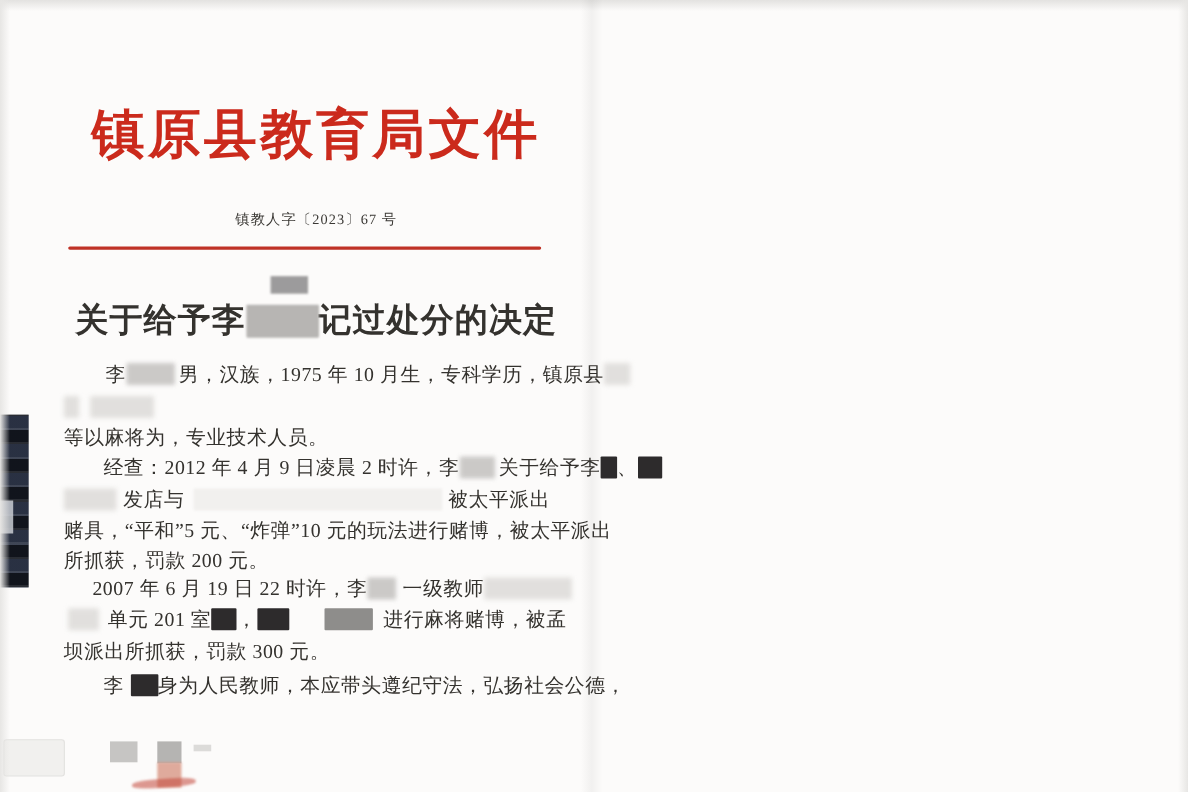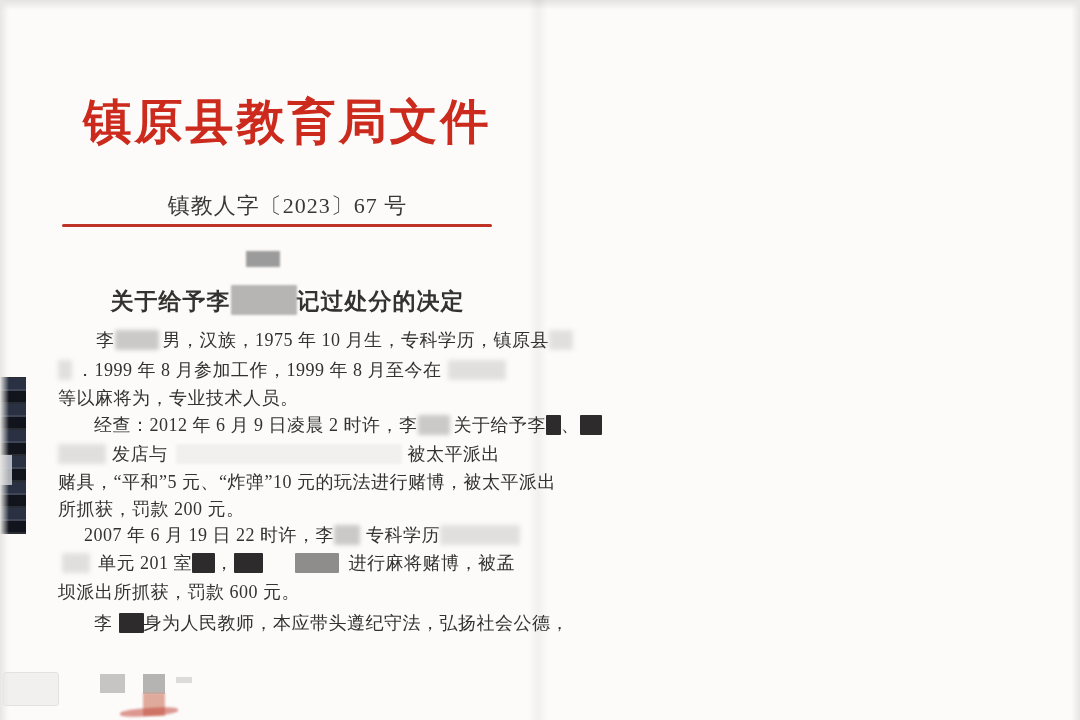--- a/index.html
+++ b/index.html
@@ -11,26 +11,26 @@
   
   .edge{position:absolute;pointer-events:none;}
   .edge.top{left:0;top:0;width:1080px;height:10px;background:linear-gradient(#e3e2e0,rgba(255,255,255,0));}
   .edge.left{left:0;top:0;width:9px;height:720px;background:linear-gradient(90deg,#e7e6e4,rgba(255,255,255,0));}
   .edge.right{left:1071px;top:0;width:9px;height:720px;background:linear-gradient(270deg,#e7e6e4,rgba(255,255,255,0));}
   .edge.gap{left:528px;top:0;width:20px;height:720px;background:linear-gradient(90deg,rgba(0,0,0,0),rgba(0,0,0,.045),rgba(0,0,0,0));}
 
   .hdr{position:absolute;left:55px;top:90px;width:465px;text-align:center;
     color:#cb2a1c;font-size:48px;font-weight:700;letter-spacing:3px;white-space:nowrap;}
   .docnum{position:absolute;left:55px;top:191px;width:465px;text-align:center;
-    font-size:22px;letter-spacing:1px;color:#3a3834;}
+    font-size:13px;letter-spacing:1px;color:#3a3834;}
   .redrule{position:absolute;left:62px;top:224px;width:430px;height:3px;background:#bf3226;border-radius:2px;}
   .t1{position:absolute;left:55px;top:243px;width:465px;text-align:center;
     font-size:21px;font-weight:700;letter-spacing:2px;color:#34322e;}
-  .t2{position:absolute;left:55px;top:285px;width:465px;text-align:center;
-    font-size:23px;font-weight:700;letter-spacing:1px;color:#34322e;white-space:nowrap;}
+  .t2{position:absolute;left:55px;top:271px;width:465px;text-align:center;
+    font-size:30px;font-weight:700;letter-spacing:1px;color:#34322e;white-space:nowrap;}
   .t1smudge{position:absolute;left:246px;top:251px;width:34px;height:16px;
     background:#3f3e40;opacity:.5;filter:blur(1px);}
 
   .bline{position:absolute;white-space:nowrap;font-size:18px;line-height:22px;
     letter-spacing:.5px;color:#34322e;}
   .rd{display:inline-block;height:20px;vertical-align:-4px;border-radius:1px;}
   .rd.black{background:#2d2b2c;}
   .rd.gray{background:#8e8d8b;}
   .rd.blur{background:#c3c1bf;filter:blur(2px);opacity:.85;}
   .rd.faint{background:#d3d1ce;filter:blur(2.5px);opacity:.65;}
@@ -62,29 +62,29 @@
 
   <section class="page left">
     <div class="hdr">镇原县教育局文件</div>
     <div class="docnum">镇教人字〔2023〕67 号</div>
     <div class="redrule"></div>
     <div class="t1smudge"></div>
     <div class="t2"><span>关于给予李</span><span class="rd titlebox"></span><span>记过处分的决定</span></div>
 
     <div>
         <div class="bline" style="left: 96px; top: 329px;"><span>李</span><span class="rd blur" style="width: 44px;"></span><span class="rd space" style="width: 4px;"></span><span>男，汉族，1975 年 10 月生，专科学历，镇原县</span><span class="rd faint" style="width: 24px;"></span></div>
-        <div class="bline" style="left: 58px; top: 359px;"><span class="rd faint" style="width: 14px;"></span><span class="rd space" style="width: 4px;"></span><span>．1999 年 8 月参加工作，1999 年 8 月至今在</span><span class="rd space" style="width: 6px;"></span><span class="rd faint" style="width: 58px;"></span></div>
+        <div class="bline" style="left: 58px; top: 359px;"><span class="rd faint" style="width: 14px;"></span><span class="rd space" style="width: 4px;"></span><span class="rd space" style="width: 6px;"></span><span class="rd faint" style="width: 58px;"></span></div>
         <div class="bline" style="left: 58px; top: 387px;"><span>等以麻将为，专业技术人员。</span></div>
-        <div class="bline" style="left: 94px; top: 414px;"><span>经查：2012 年 6 月 9 日凌晨 2 时许，李</span><span class="rd blur" style="width: 32px;"></span><span class="rd space" style="width: 4px;"></span><span>关于给予李</span><span class="rd black" style="width: 15px;"></span><span>、</span><span class="rd black" style="width: 22px;"></span></div>
+        <div class="bline" style="left: 94px; top: 414px;"><span>经查：2012 年 4 月 9 日凌晨 2 时许，李</span><span class="rd blur" style="width: 32px;"></span><span class="rd space" style="width: 4px;"></span><span>关于给予李</span><span class="rd black" style="width: 15px;"></span><span>、</span><span class="rd black" style="width: 22px;"></span></div>
         <div class="bline" style="left: 58px; top: 443px;"><span class="rd faint" style="width: 48px;"></span><span class="rd space" style="width: 6px;"></span><span>发店与</span><span class="rd space" style="width: 8px;"></span><span class="rd white" style="width: 226px;"></span><span class="rd space" style="width: 6px;"></span><span>被太平派出</span></div>
         <div class="bline" style="left: 58px; top: 471px;"><span>赌具，“平和”5 元、“炸弹”10 元的玩法进行赌博，被太平派出</span></div>
         <div class="bline" style="left: 58px; top: 498px;"><span>所抓获，罚款 200 元。</span></div>
-        <div class="bline" style="left: 84px; top: 524px;"><span>2007 年 6 月 19 日 22 时许，李</span><span class="rd blur" style="width: 26px;"></span><span class="rd space" style="width: 6px;"></span><span>专科学历</span><span class="rd faint" style="width: 80px;"></span></div>
+        <div class="bline" style="left: 84px; top: 524px;"><span>2007 年 6 月 19 日 22 时许，李</span><span class="rd blur" style="width: 26px;"></span><span class="rd space" style="width: 6px;"></span><span>一级教师</span><span class="rd faint" style="width: 80px;"></span></div>
         <div class="bline" style="left: 62px; top: 552px;"><span class="rd faint" style="width: 28px;"></span><span class="rd space" style="width: 8px;"></span><span>单元 201 室</span><span class="rd black" style="width: 23px;"></span><span>，</span><span class="rd black" style="width: 29px;"></span><span class="rd space" style="width: 32px;"></span><span class="rd gray" style="width: 44px;"></span><span class="rd space" style="width: 10px;"></span><span>进行麻将赌博，被孟</span></div>
-        <div class="bline" style="left: 58px; top: 581px;"><span>坝派出所抓获，罚款 600 元。</span></div>
+        <div class="bline" style="left: 58px; top: 581px;"><span>坝派出所抓获，罚款 300 元。</span></div>
         <div class="bline" style="left: 94px; top: 612px;"><span>李</span><span class="rd space" style="width: 6px;"></span><span class="rd black" style="width: 25px;"></span><span>身为人民教师，本应带头遵纪守法，弘扬社会公德，</span></div>
       </div>
 
     <div class="mosaic">
         <div class="patch"></div>
       </div>
 
     <div class="mark m1"></div>
     <div class="mark m2"></div>
     <div class="mark m3"></div>

